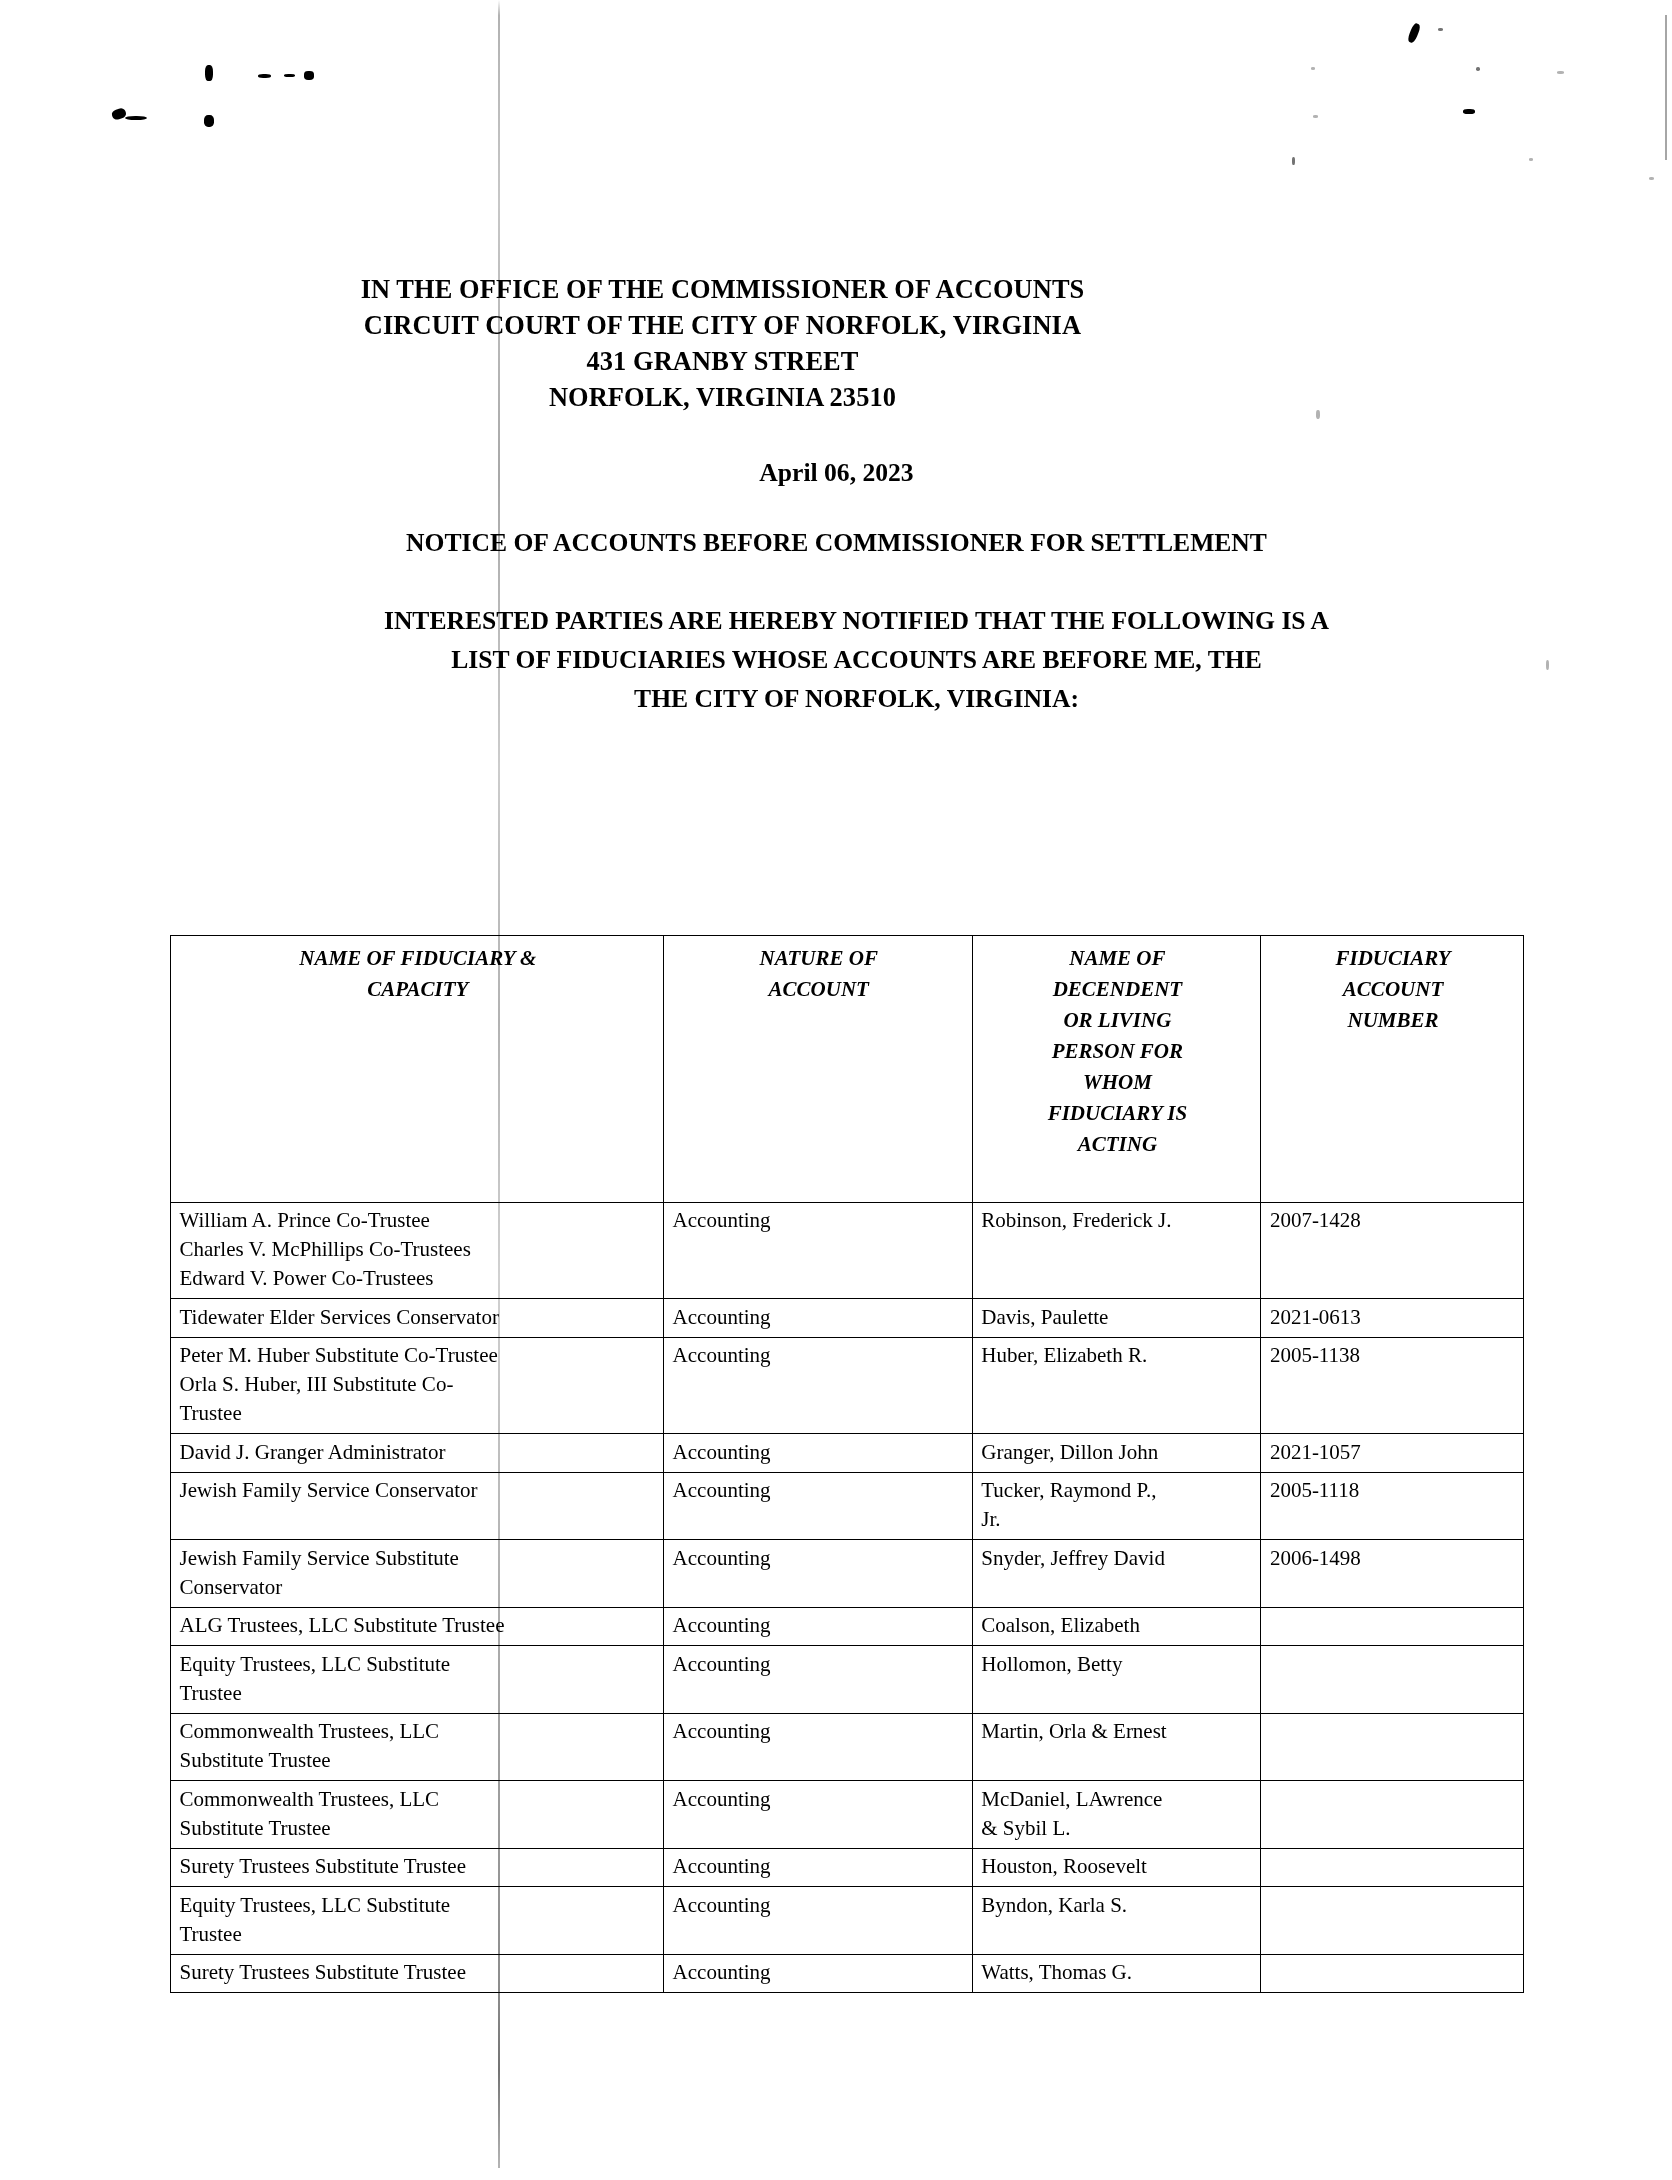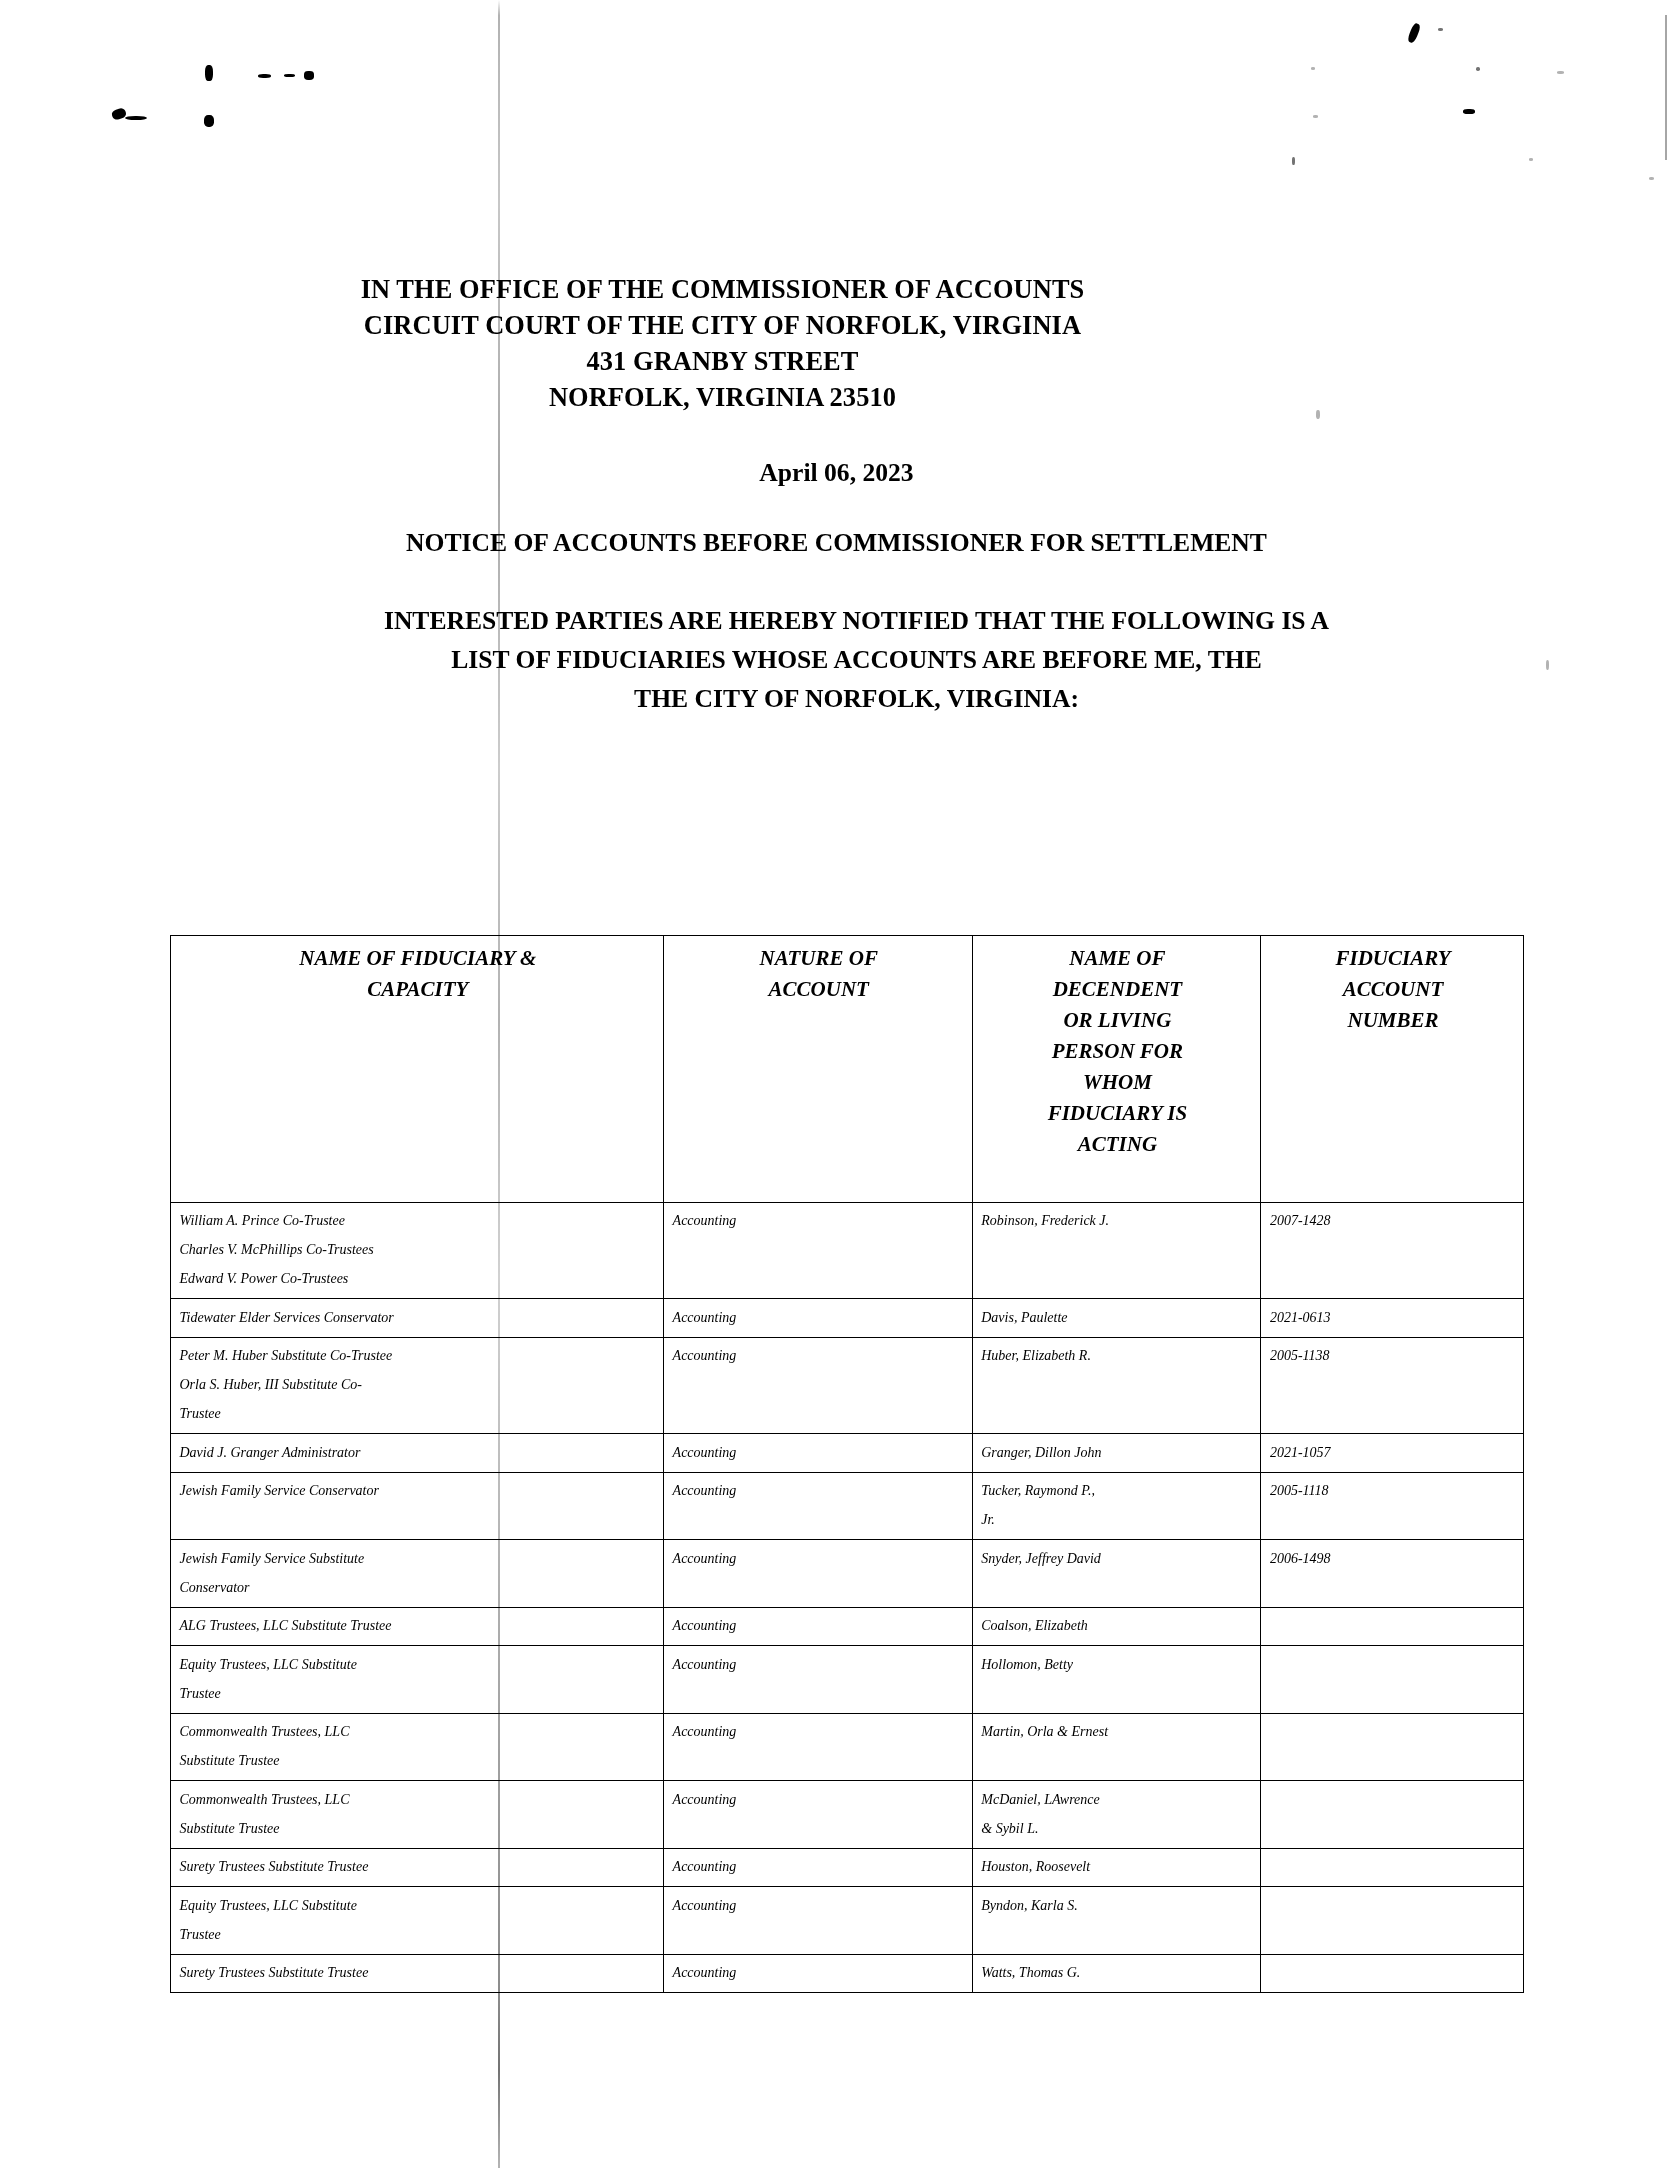--- a/index.html
+++ b/index.html
@@ -123,24 +123,23 @@
     line-height: 31px;
     height: 254px;
     vertical-align: top;
     padding-top: 6.8px;
     font-style: italic;
   }
   #fiduciary-table thead th .hdr-inner {
     display: block;
   }
   #fiduciary-table tbody td {
-    font-size: 14px;
+    font-size: 21px;
     line-height: 29px;
     font-weight: normal;
-    font-style: italic;
   }
   .col-name    { width: 492px; }
   .col-nature  { width: 308px; }
   .col-dec     { width: 288px; }
   .col-acct    { width: 262px; }
 
   .cell-lines span { display: block; }
 </style>
 </head>
 <body>

